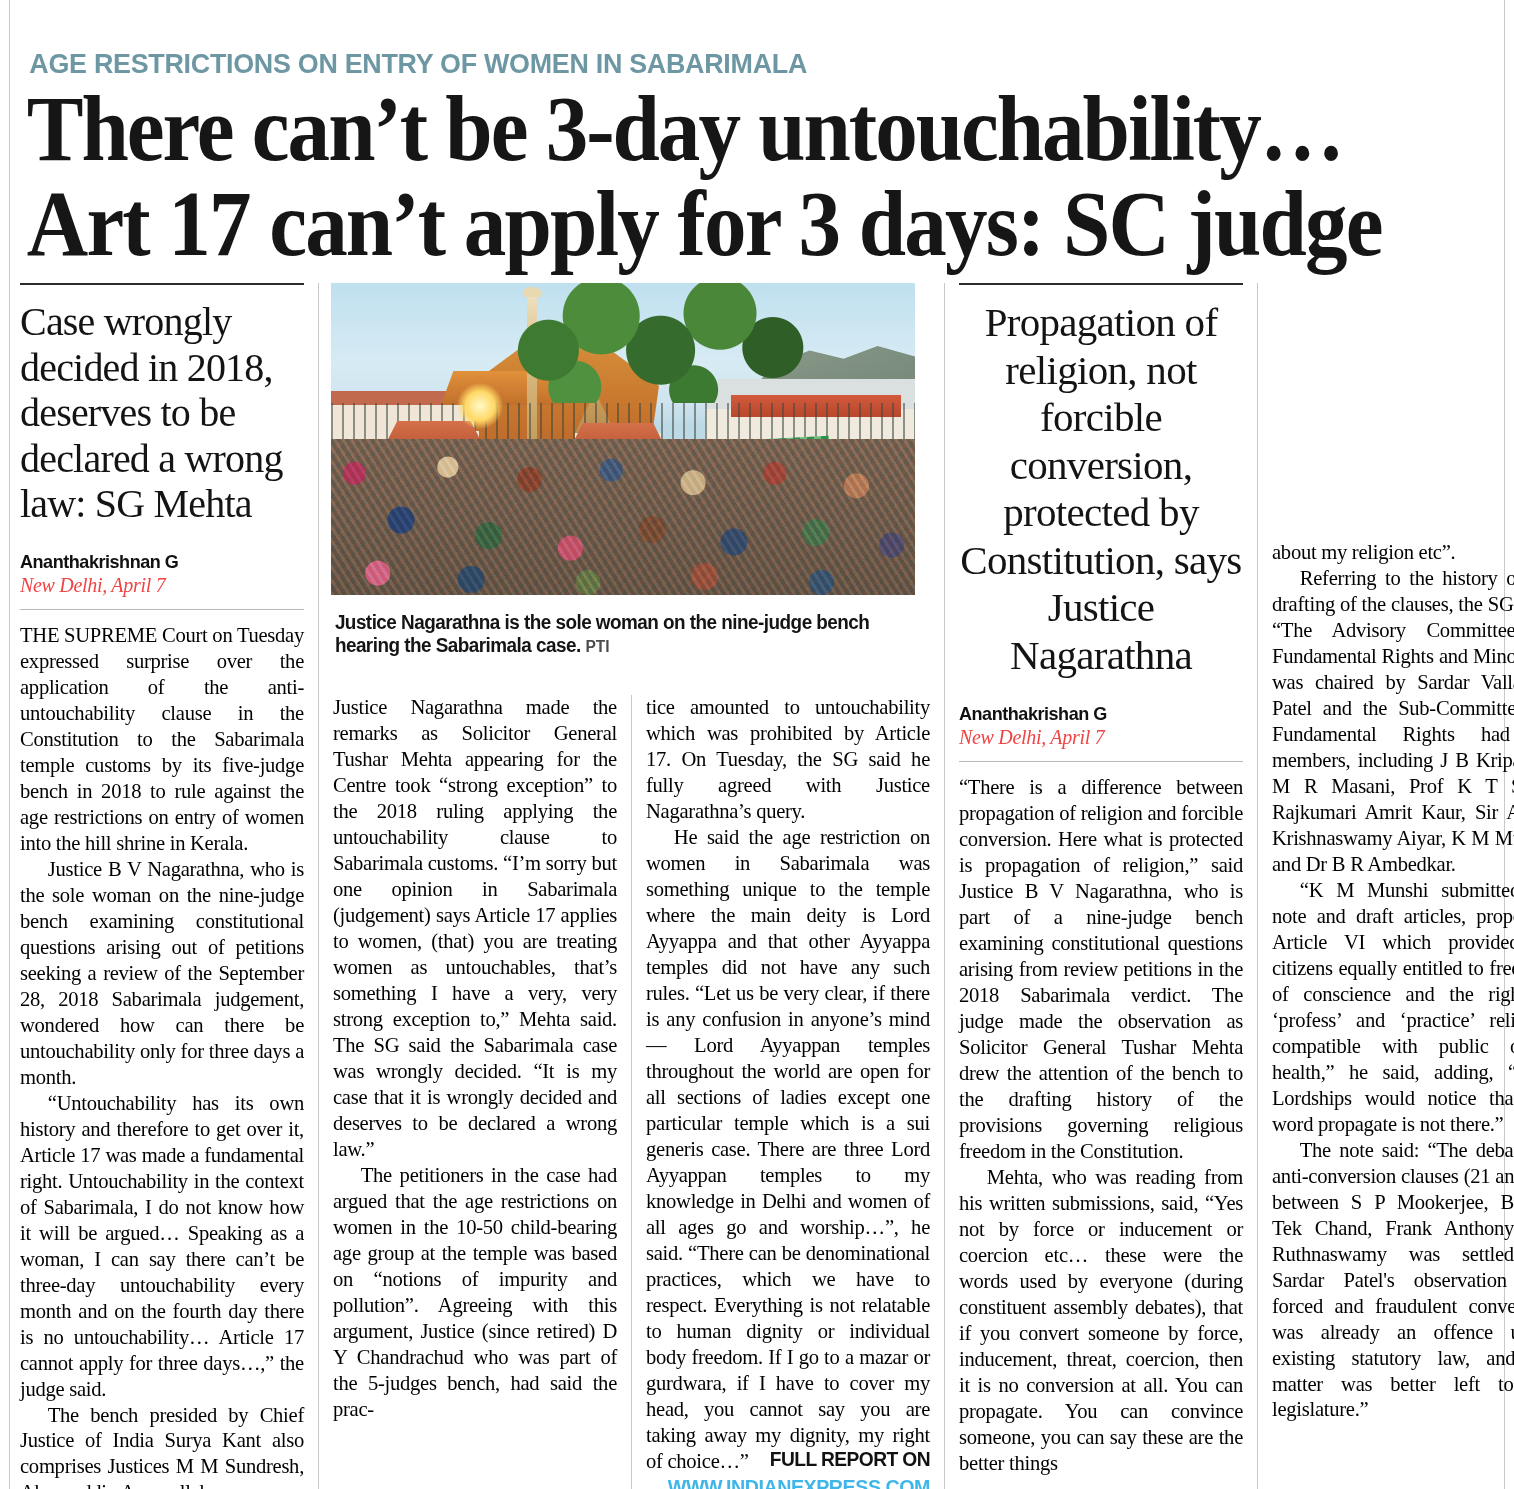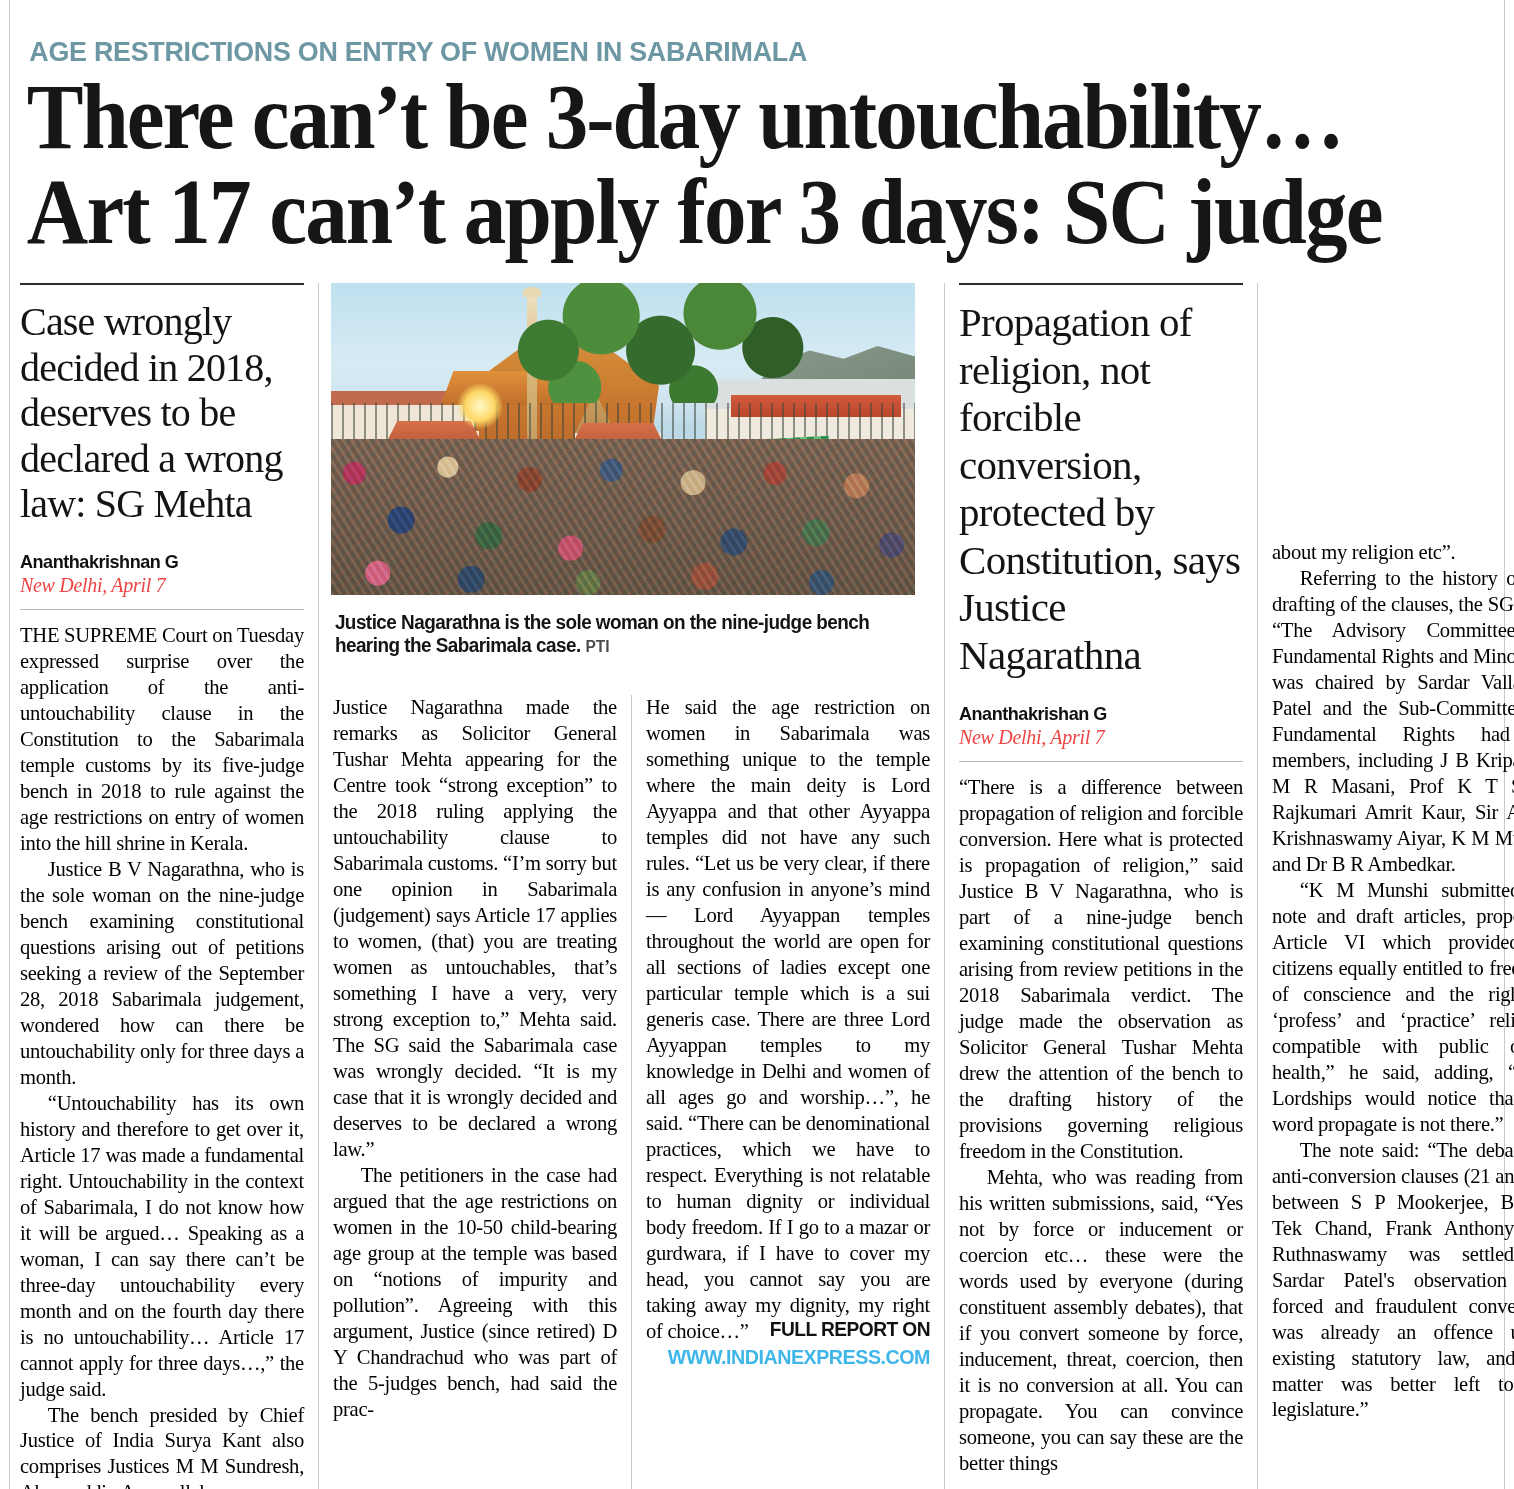--- a/index.html
+++ b/index.html
@@ -4,21 +4,21 @@
 <style>
   * { margin:0; padding:0; box-sizing:border-box; }
   html,body { background:#ffffff; }
   body {
     width:1514px; height:1489px;
     font-family:"Liberation Serif", serif;
     color:#1a1a1a;
     position:relative;
     overflow:hidden;
   }
-  .page { width:1514px; height:1489px; padding:0 14px; position:relative; }
+  .page { width:1514px; height:1489px; padding:12px 14px; position:relative; }
 
   
   .vrule { position:absolute; top:0; bottom:0; width:1px; background:#c9c9c9; }
   .vrule.left  { left:9px; }
   .vrule.right { right:9px; }
 
   
   .kicker {
     font-family:"Liberation Sans", sans-serif;
     font-weight:700;
@@ -67,20 +67,21 @@
     font-weight:400;
     font-size:40px;
     line-height:1.14;
     letter-spacing:-0.8px;
     color:#141414;
   }
   .subhead.right {
     font-size:41px;
     line-height:1.16;
     letter-spacing:-0.7px;
+    text-align:center;
   }
 
   
   .byline { margin-top:24px; }
   .byline .name {
     font-family:"Liberation Sans", sans-serif;
     font-weight:700;
     font-size:19px;
     letter-spacing:-0.5px;
     color:#111;
@@ -366,20 +367,21 @@
         <p>The petitioners in the case had argued that the age restrictions on women in the 10-50 child-bearing age group at the temple was based on “notions of impurity and pollution”. Agreeing with this argument, Justice (since retired) D Y Chandrachud who was part of the 5-judges bench, had said the prac-</p>
       </div>
     </div>
 
     <div class="colrule" style="margin-top:412px"></div>
 
     <div class="col">
       <div style="height:412px"></div>
 
       <div class="body">
+        <p>tice amounted to untouchability which was prohibited by Article 17. On Tuesday, the SG said he fully agreed with Justice Nagarathna’s query.</p>
         <p>He said the age restriction on women in Sabarimala was something unique to the temple where the main deity is Lord Ayyappa and that other Ayyappa temples did not have any such rules. “Let us be very clear, if there is any confusion in anyone’s mind — Lord Ayyappan temples throughout the world are open for all sections of ladies except one particular temple which is a sui generis case. There are three Lord Ayyappan temples to my knowledge in Delhi and women of all ages go and worship…”, he said. “There can be denominational practices, which we have to respect. Everything is not relatable to human dignity or individual body freedom. If I go to a mazar or gurdwara, if I have to cover my head, you cannot say you are taking away my dignity, my right of choice…”</p>
       </div>
 
       <div class="fullreport">FULL REPORT ON</div>
       <div class="weburl">WWW.INDIANEXPRESS.COM</div>
     </div>
 
     <div class="colrule"></div>
 
     <div class="col">

